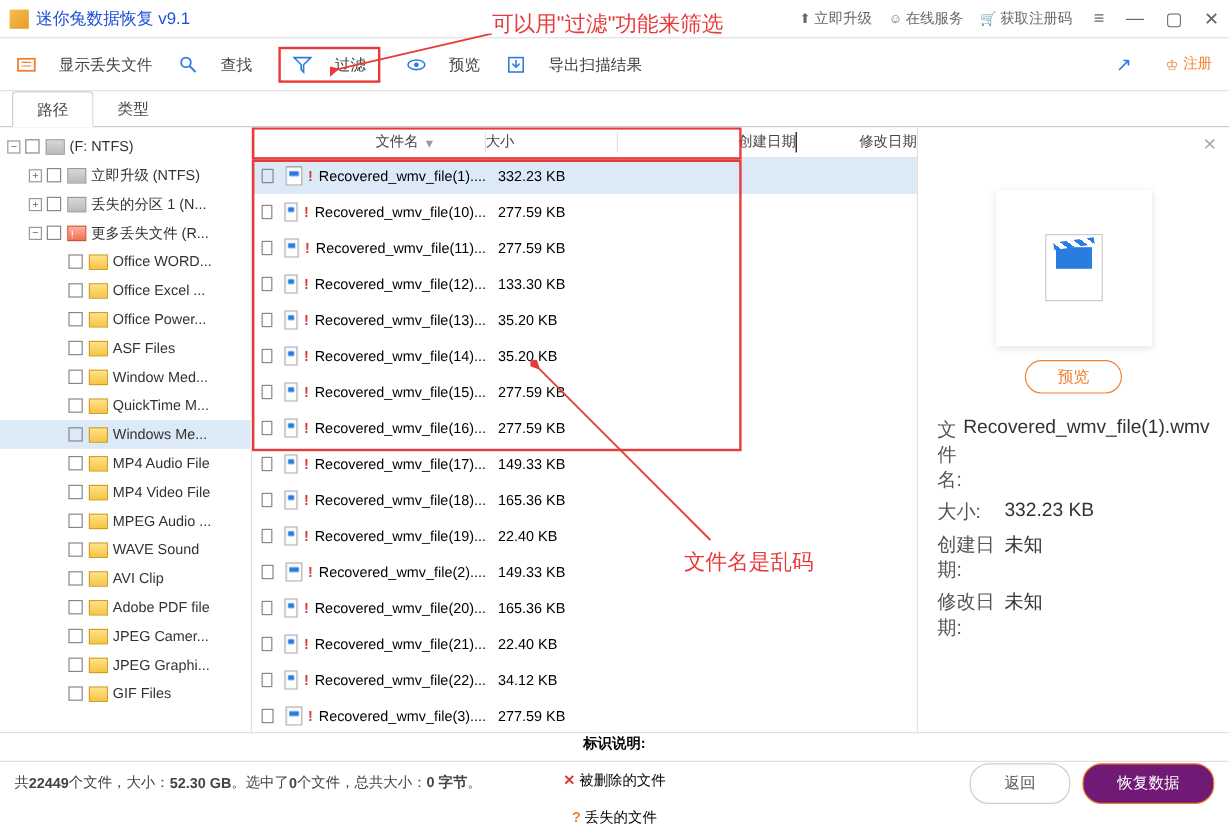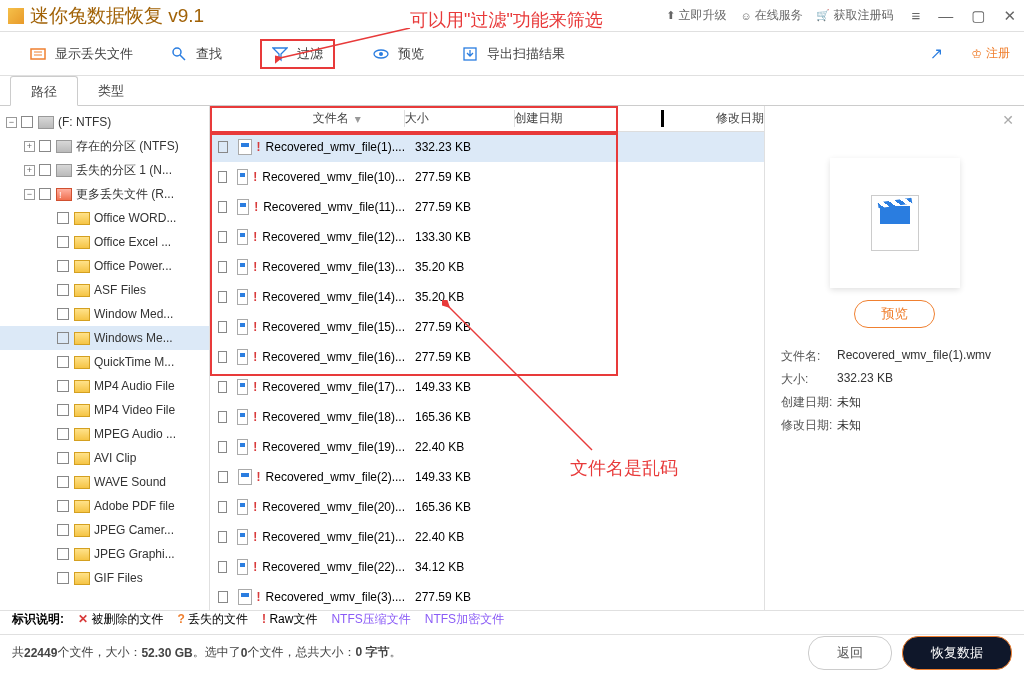--- a/index.html
+++ b/index.html
@@ -1,26 +1,26 @@
 <!DOCTYPE html>
 <html><head>
 <meta charset="utf-8">
 <style>
 * { box-sizing: border-box; margin: 0; padding: 0; font-family: "Microsoft YaHei", sans-serif; }
 body { width: 1024px; height: 700px; background: #fff; font-size: 12px; overflow: hidden; position: relative; }
 .titlebar { height: 32px; display: flex; align-items: center; padding: 0 8px; border-bottom: 1px solid #e0e0e0; }
 .title-icon { width: 16px; height: 16px; background: linear-gradient(135deg,#f5c04a,#e89a2a); margin-right: 6px; }
-.title-text { font-size: 19px; color: #a16207; }
+.title-text { font-size: 14px; color: #1d4ed8; }
 .title-spacer { flex: 1; }
 .title-links { display: flex; gap: 14px; color: #666; font-size: 12px; align-items: center; }
 .title-links span { cursor: pointer; display: flex; align-items: center; gap: 3px; }
 .win-btns { display: flex; gap: 18px; margin-left: 18px; color: #666; font-size: 15px; }
 .win-btns span { cursor: pointer; }
 .toolbar { height: 44px; display: flex; align-items: center; padding: 0 14px; border-bottom: 1px solid #e0e0e0; gap: 22px; }
-.tb-btn { display: flex; align-items: center; gap: 9px; color: #444; cursor: pointer; font-size: 13px; margin-left: 16px; }
+.tb-btn { display: flex; align-items: center; gap: 19px; color: #444; cursor: pointer; font-size: 13px; }
 .tb-btn.filter { border: 2px solid #e83a3a; padding: 4px 10px; }
 .tb-ico { width: 16px; height: 16px; display:inline-block; }
 .tb-spacer { flex: 1; }
 .export-ico { color: #2a7de0; font-size: 16px; cursor: pointer; margin-right: 6px; }
 .register { color: #f08030; cursor: pointer; display:flex;align-items:center;gap:4px; }
 .tabs { height: 30px; display: flex; border-bottom: 1px solid #ccc; padding-left: 10px; }
 .tab { padding: 6px 20px 0; font-size: 13px; color: #444; cursor: pointer; }
 .tab.active { border: 1px solid #ccc; border-bottom: 1px solid #fff; border-radius: 3px 3px 0 0; background: #fff; margin-bottom: -1px; }
 .main { display: flex; height: 504px; }
 .tree { width: 210px; border-right: 1px solid #e0e0e0; overflow: hidden; padding-top: 4px; }
@@ -31,48 +31,48 @@
 .chk { width: 12px; height: 12px; border: 1px solid #888; margin-right: 5px; }
 .fold-ico { width: 16px; height: 13px; margin-right: 4px; display: inline-block; }
 .disk { background: linear-gradient(#d8d8d8,#bababa); border:1px solid #999; }
 .folder-y { background: linear-gradient(#ffe28a,#f5c445); border:1px solid #d4a020; }
 .folder-r { background: linear-gradient(#ffb0a0,#f07050); border:1px solid #d05030; }
 .ind1 { padding-left: 24px; } .ind2 { padding-left: 42px; }
 .filelist { flex: 1; overflow: hidden; position: relative; }
 .fl-head { display: flex; height: 26px; border-bottom: 1px solid #ddd; align-items: center; color: #444; }
 .col-name { width: 195px; padding-left: 60px; border-right: 1px solid #e0e0e0; display:flex;align-items:center;justify-content:center;gap:6px; position: relative; }
 .col-size { width: 110px; text-align: left; border-right: 1px solid #e0e0e0; }
-.col-cd { width: 150px; text-align: left; border-right: 3px solid #000000; }
+.col-cd { width: 150px; text-align: right; border-right: 1px solid #000000; }
 .col-md { width: 100px; text-align: right; }
 .fl-body { overflow-y: auto; height: 478px; }
 .fl-row { display: flex; height: 30px; align-items: center; }
 .fl-row.sel { background: #dce9f7; }
 .cell-name { width: 195px; display: flex; align-items: center; padding-left: 8px; gap: 5px; white-space: nowrap; overflow: hidden; }
 .cell-size { width: 110px; padding-left: 10px; }
 .file-ico { width: 16px; height: 16px; background: #fff; border:1px solid #aaa; position: relative; }
 .file-ico.wmv::after { content:""; position:absolute; left:2px; right:2px; top:3px; height:4px; background:#2a7de0; }
 .redbox-name { position:absolute; border:2px solid #e83a3a; top:0; left:0; width:408px; height:27px; pointer-events:none; }
 .redbox-files { position:absolute; border:2px solid #e83a3a; top:27px; left:0; width:408px; height:243px; pointer-events:none; }
 .preview { width: 260px; border-left: 1px solid #e0e0e0; padding: 16px; position: relative; }
 .preview-close { position:absolute; top:6px; right:10px; color:#aaa; cursor:pointer; font-size:14px; }
 .thumb { width: 130px; height: 130px; margin: 36px auto 12px; box-shadow: 0 2px 6px rgba(0,0,0,.12); display:flex;align-items:center;justify-content:center; }
 .video-doc { width:48px; height:56px; background:#fff; border:1px solid #ccc; position:relative; }
 .clap { position:absolute; top:10px; left:8px; right:8px; height:18px; background:#2a7de0; }
 .clap::before { content:""; position:absolute; top:-6px; left:-2px; right:-2px; height:6px; background:repeating-linear-gradient(45deg,#2a7de0 0 4px,#fff 4px 8px); transform:rotate(-8deg); }
 .preview-btn { display:block; margin:0 auto 20px; border:1px solid #f08030; color:#f08030; background:#fff; border-radius:14px; padding:4px 26px; cursor:pointer; }
-.meta { font-size:12px; color:#333; }
+.meta { font-size:16px; color:#333; }
 .meta div { display:flex; margin-bottom:6px; }
 .meta .lbl { width:56px; color:#555; }
-.legend { height:24px; border-top:1px solid #e0e0e0; display:flex; align-items:flex-start; padding:0 12px; gap:14px; font-size:12px; }
+.legend { height:24px; border-top:1px solid #e0e0e0; display:flex; align-items:center; padding:0 12px; gap:14px; font-size:12px;flex-direction:column; }
 .lg-red { color:#d83a3a; font-weight:bold; } .lg-org { color:#f08030; font-weight:bold; } .lg-red2 { color:#d83a3a; font-weight:bold; } .lg-grn { color:#8b5cf6; }
 .status { height:36px; border-top:1px solid #e0e0e0; display:flex; align-items:center; padding:0 12px; font-size:12px; color:#444; }
 .status .spacer { flex:1; }
 .btn { border-radius:16px; padding:7px 28px; cursor:pointer; margin-left:10px; font-size:13px; }
 .btn-back { background:#fff; border:1px solid #ccc; color:#555; }
-.btn-recover { background:#0f172a; border:1px solid #f08030; color:#fff; }
+.btn-recover { background:#701a75; border:1px solid #f08030; color:#fff; }
 .annot { position:absolute; color:#e83a3a; font-size:18px; pointer-events:none; z-index:50; }
 svg.arrow { position:absolute; pointer-events:none; z-index:49; }
 .mini-ico { font-size:11px; }
 </style>
 </head>
 <body>
 
 <div class="titlebar">
   <span class="title-icon"></span>
   <span class="title-text">迷你兔数据恢复 v9.1</span>
@@ -155,21 +155,21 @@
       <span class="tog">−</span>
         <span class="chk"></span>
         <span class="fold-ico disk"></span>
         <span>(F: NTFS)</span>
     </div>
     <div id="tree-items">
         <div class="tree-row ind1">
           <span class="tog ">+</span>
           <span class="chk"></span>
           <span class="fold-ico disk"></span>
-          <span>存在的分区 (NTFS)</span>
+          <span>立即升级 (NTFS)</span>
         </div>
         <div class="tree-row ind1">
           <span class="tog ">+</span>
           <span class="chk"></span>
           <span class="fold-ico disk"></span>
           <span>丢失的分区 1 (N...</span>
         </div>
         <div class="tree-row ind1">
           <span class="tog ">−</span>
           <span class="chk"></span>
@@ -199,61 +199,61 @@
           <span class="chk"></span>
           <span class="fold-ico folder-y"></span>
           <span>ASF Files</span>
         </div>
         <div class="tree-row ind2">
           <span class="tog empty"></span>
           <span class="chk"></span>
           <span class="fold-ico folder-y"></span>
           <span>Window Med...</span>
         </div>
+        <div class="tree-row ind2">
+          <span class="tog empty"></span>
+          <span class="chk"></span>
+          <span class="fold-ico folder-y"></span>
+          <span>QuickTime M...</span>
+        </div>
         <div class="tree-row ind2 sel">
           <span class="tog empty"></span>
           <span class="chk"></span>
           <span class="fold-ico folder-y"></span>
           <span>Windows Me...</span>
         </div>
         <div class="tree-row ind2">
           <span class="tog empty"></span>
           <span class="chk"></span>
           <span class="fold-ico folder-y"></span>
-          <span>QuickTime M...</span>
-        </div>
-        <div class="tree-row ind2">
-          <span class="tog empty"></span>
-          <span class="chk"></span>
-          <span class="fold-ico folder-y"></span>
           <span>MP4 Audio File</span>
         </div>
         <div class="tree-row ind2">
           <span class="tog empty"></span>
           <span class="chk"></span>
           <span class="fold-ico folder-y"></span>
           <span>MP4 Video File</span>
         </div>
         <div class="tree-row ind2">
           <span class="tog empty"></span>
           <span class="chk"></span>
           <span class="fold-ico folder-y"></span>
           <span>MPEG Audio ...</span>
         </div>
         <div class="tree-row ind2">
           <span class="tog empty"></span>
           <span class="chk"></span>
           <span class="fold-ico folder-y"></span>
+          <span>WAVE Sound</span>
+        </div>
+        <div class="tree-row ind2">
+          <span class="tog empty"></span>
+          <span class="chk"></span>
+          <span class="fold-ico folder-y"></span>
           <span>AVI Clip</span>
-        </div>
-        <div class="tree-row ind2">
-          <span class="tog empty"></span>
-          <span class="chk"></span>
-          <span class="fold-ico folder-y"></span>
-          <span>WAVE Sound</span>
         </div>
         <div class="tree-row ind2">
           <span class="tog empty"></span>
           <span class="chk"></span>
           <span class="fold-ico folder-y"></span>
           <span>Adobe PDF file</span>
         </div>
         <div class="tree-row ind2">
           <span class="tog empty"></span>
           <span class="chk"></span>

